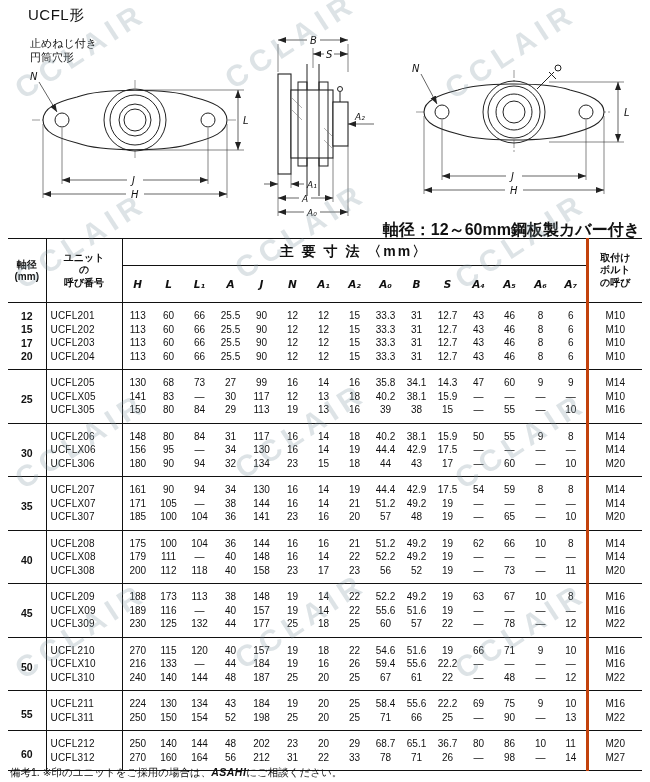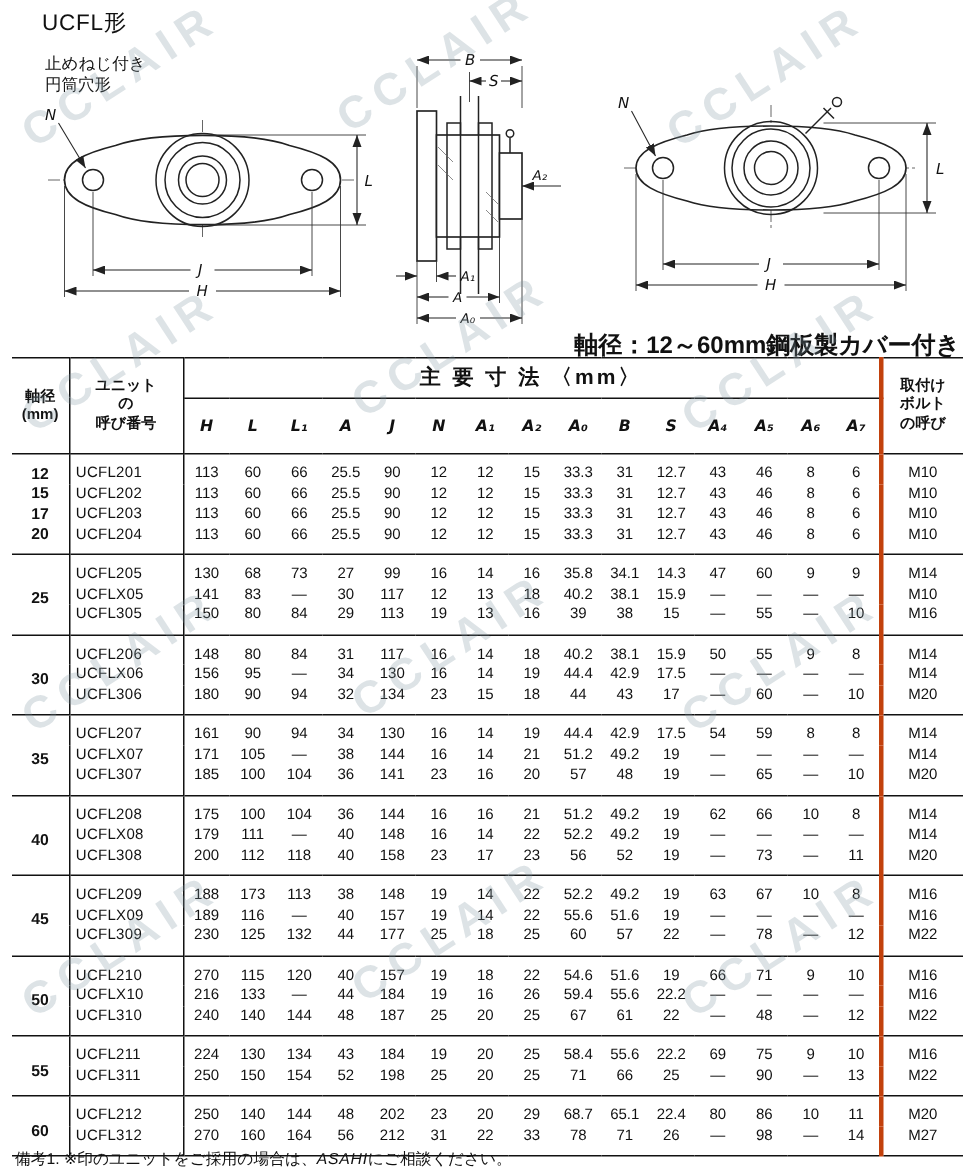--- a/index.html
+++ b/index.html
@@ -38,21 +38,21 @@
               letter-spacing:2px;vertical-align:middle}
   .dimletter-row th{font-family:"DejaVu Sans",sans-serif;font-style:italic;font-weight:700;
               font-size:10.5px;height:34px;vertical-align:middle}
   tbody td{font-size:10px;height:13.5px;text-align:center;vertical-align:middle;padding:0}
   tbody td.name{text-align:left;padding-left:4px;font-weight:400;letter-spacing:.2px}
   tbody td.shaft{font-weight:700;font-size:10.5px}
   tr.group-first td{border-top:1px solid #111;padding-top:6px}
   tr.group-last td{padding-bottom:6px}
 
   .footnote{position:absolute;left:10px;top:766px;font-size:10.5px;white-space:nowrap}
-  .footnote .brand{font-weight:400;font-style:italic;letter-spacing:.5px}
+  .footnote .brand{font-weight:700;font-style:italic;letter-spacing:.5px}
 
   .wm-layer{position:absolute;inset:0;pointer-events:none;z-index:50}
   .wm{position:absolute;transform:rotate(-33deg);font-size:30px;font-weight:700;
       letter-spacing:6px;color:rgba(128,150,164,.27);white-space:nowrap}
 </style>
 </head>
 <body>
 
 <div class="page-title">UCFL形</div>
 
@@ -761,21 +761,21 @@
           <td class="dim">250</td>
           <td class="dim">140</td>
           <td class="dim">144</td>
           <td class="dim">48</td>
           <td class="dim">202</td>
           <td class="dim">23</td>
           <td class="dim">20</td>
           <td class="dim">29</td>
           <td class="dim">68.7</td>
           <td class="dim">65.1</td>
-          <td class="dim">22.4</td>
+          <td class="dim">36.7</td>
           <td class="dim">80</td>
           <td class="dim">86</td>
           <td class="dim">10</td>
           <td class="dim">11</td>
           <td class="bolt vline-l">M20</td>
         </tr>
         <tr class="group-last">
           <td class="name vline-r">UCFL312</td>
           <td class="dim">270</td>
           <td class="dim">160</td>

